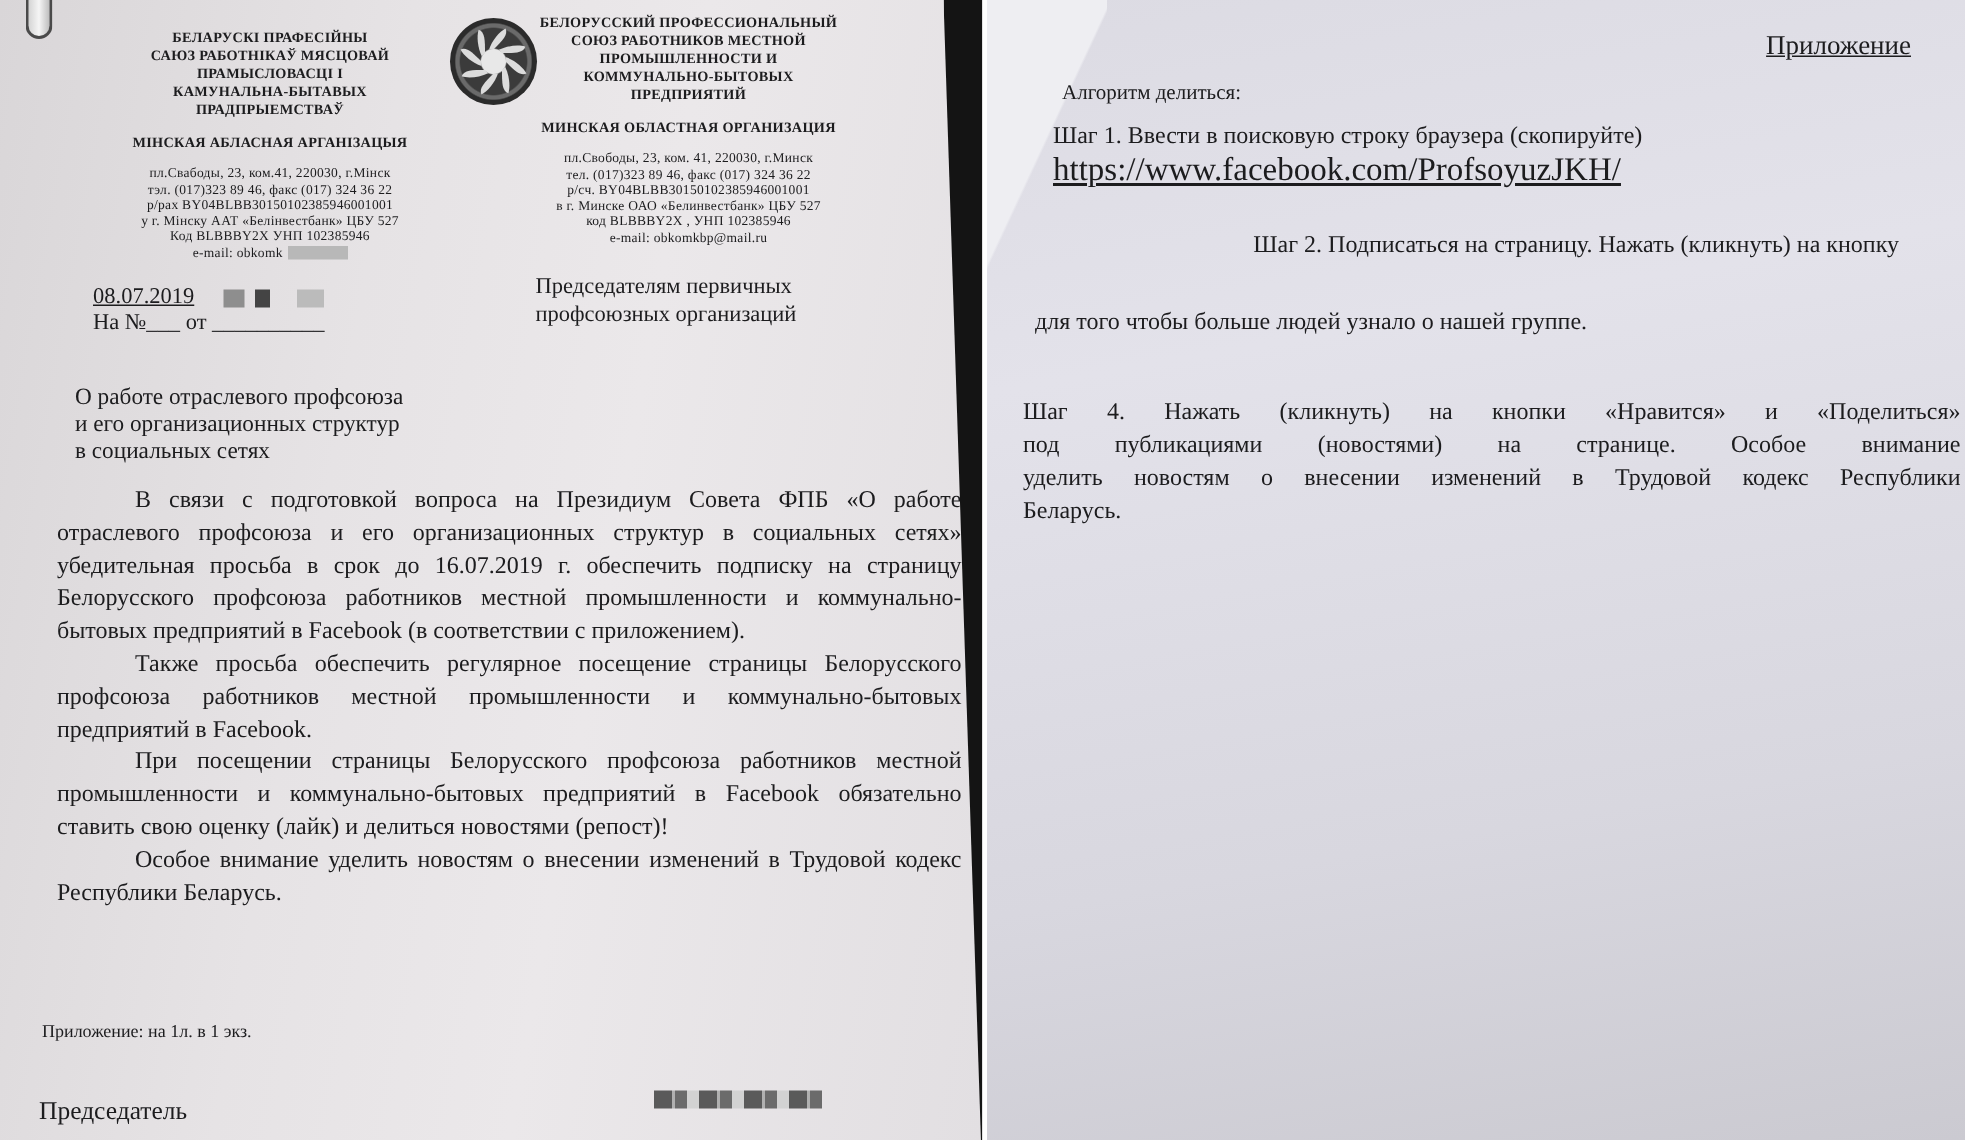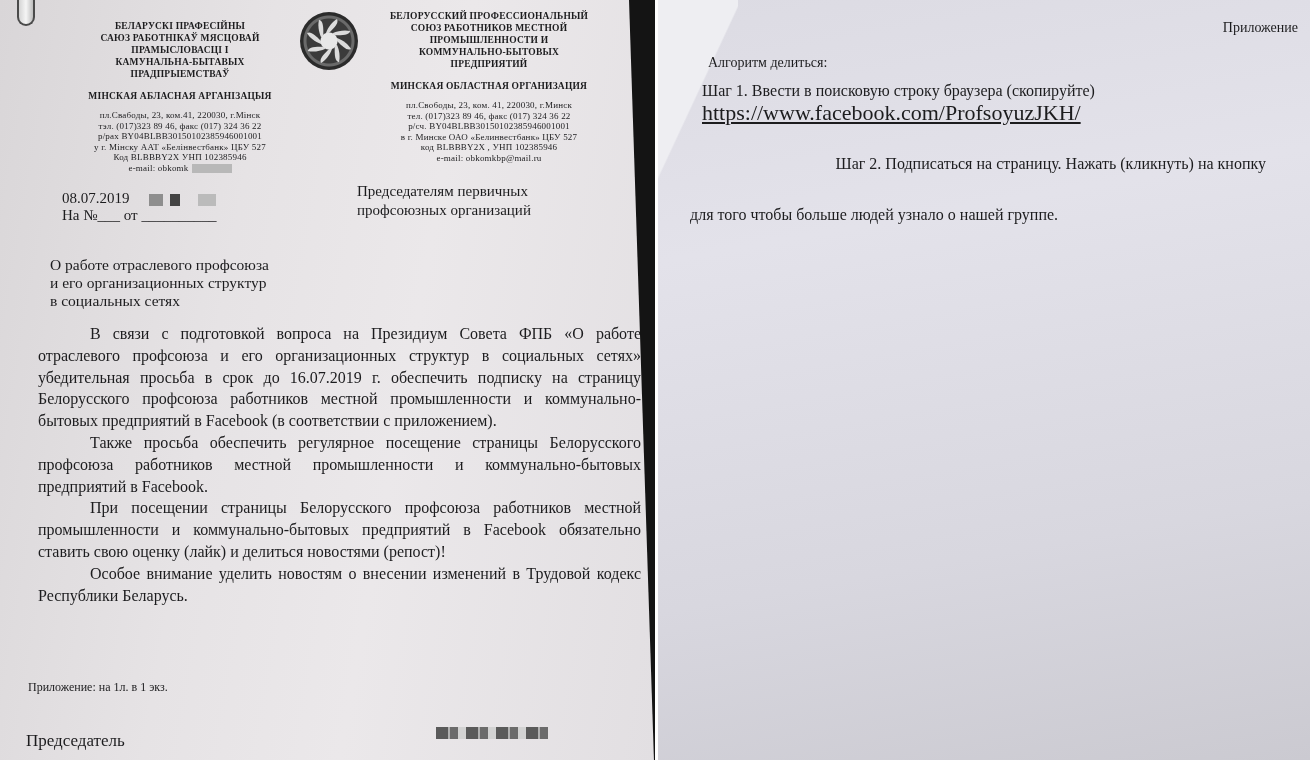--- a/index.html
+++ b/index.html
@@ -11,44 +11,44 @@
   .dark-wedge{position:absolute;right:0;top:0;width:26px;height:760px;background:#141414;
        clip-path:polygon(0 0,100% 0,100% 100%,96% 100%);}
   .page-fold{position:absolute;left:0;top:0;width:80px;height:220px;
        background:linear-gradient(115deg,#eeeef2 0%,#eeeef2 45%,rgba(0,0,0,0) 46%);}
   .paperclip{position:absolute;left:17px;top:-6px;width:14px;height:30px;border:2px solid #4a4a4a;
        border-top:none;border-radius:0 0 9px 9px;background:linear-gradient(90deg,#d4d4d4,#f5f5f5,#bdbdbd);}
 
   .hdr-by{position:absolute;left:60px;top:20px;width:240px;text-align:center;
        font-weight:bold;font-size:9.5px;line-height:12px;letter-spacing:.2px;}
   .hdr-by .org{margin-bottom:10px;}
-  .hdr-ru{position:absolute;left:364px;top:10px;width:250px;text-align:center;
+  .hdr-ru{position:absolute;left:334px;top:10px;width:250px;text-align:center;
        font-weight:bold;font-size:9.5px;line-height:12px;letter-spacing:.2px;}
   .hdr-ru .org{margin-bottom:10px;}
   .region{font-weight:bold;font-size:9.5px;}
   .addr{font-weight:normal;font-size:9px;line-height:10.5px;margin-top:8px;}
   .logo{position:absolute;left:300px;top:12px;width:58px;height:58px;border-radius:50%;
        background:radial-gradient(circle,#e8e8e8 0 8px,#3b3b3b 9px 22px,#6a6a6a 23px 25px,#2b2b2b 26px 29px);}
   .logo svg{position:absolute;left:0;top:0;}
 
   .date-line{position:absolute;left:62px;top:190px;font-size:15px;}
-  .date{}
+  .date{text-decoration:underline;}
   .redact{display:inline-block;vertical-align:middle;height:12px;margin-left:3px;background:#8e8e8e;}
   .ref-line{position:absolute;left:62px;top:207px;font-size:15px;}
   .addressee{position:absolute;left:357px;top:182px;font-size:15px;line-height:19px;}
   .subject{position:absolute;left:50px;top:256px;font-size:15.5px;line-height:18px;}
 
   .body{position:absolute;left:38px;top:323px;width:603px;font-size:16px;line-height:21.8px;text-align:justify;}
   .body p{margin:0;text-indent:52px;}
   .appendix-note{position:absolute;left:28px;top:680px;font-size:12px;}
   .chairman{position:absolute;left:26px;top:731px;font-size:17px;}
   .signature-redact{position:absolute;left:436px;top:727px;width:112px;height:12px;
        background:repeating-linear-gradient(90deg,#5a5a5a 0 12px,#b0b0b0 12px 14px,#6b6b6b 14px 22px,#d2d2d2 22px 30px);}
 
-  .r-title{position:absolute;right:12px;top:20px;font-size:14px;}
+  .r-title{position:absolute;right:36px;top:20px;font-size:18px;text-decoration:underline;}
   .r-alg{position:absolute;left:50px;top:55px;font-size:14px;}
   .step{position:absolute;font-size:16px;line-height:22px;}
   .step1{left:44px;top:80px;width:560px;}
   .step1 a{color:#1c1c1e;text-decoration:underline;font-size:22px;}
   .step2{left:38px;top:153px;width:570px;text-align:right;}
   .step3{left:32px;top:204px;width:600px;}
   .step4{left:24px;top:264px;width:625px;text-align:justify;}
   .step4 span.l{display:block;text-align:justify;text-align-last:justify;}
   .step4 span.last{display:block;}
 </style>
@@ -152,13 +152,19 @@
   <div class="step step1">
     <div>Шаг 1. Ввести в поисковую строку браузера (скопируйте)</div>
     <a>https://www.facebook.com/ProfsoyuzJKH/</a>
   </div>
   <div class="step step2">
     <div>Шаг 2. Подписаться на страницу. Нажать (кликнуть) на кнопку</div>
   </div>
   <div class="step step3">
     <div>для того чтобы больше людей узнало о нашей группе.</div>
   </div>
+  <div class="step step4">
+    <span class="l">Шаг 4. Нажать (кликнуть) на кнопки «Нравится» и «Поделиться»</span>
+    <span class="l">под публикациями (новостями) на странице. Особое внимание</span>
+    <span class="l">уделить новостям о внесении изменений в Трудовой кодекс Республики</span>
+    <span class="last">Беларусь.</span>
+  </div>
 </div>
 
 </body></html>

